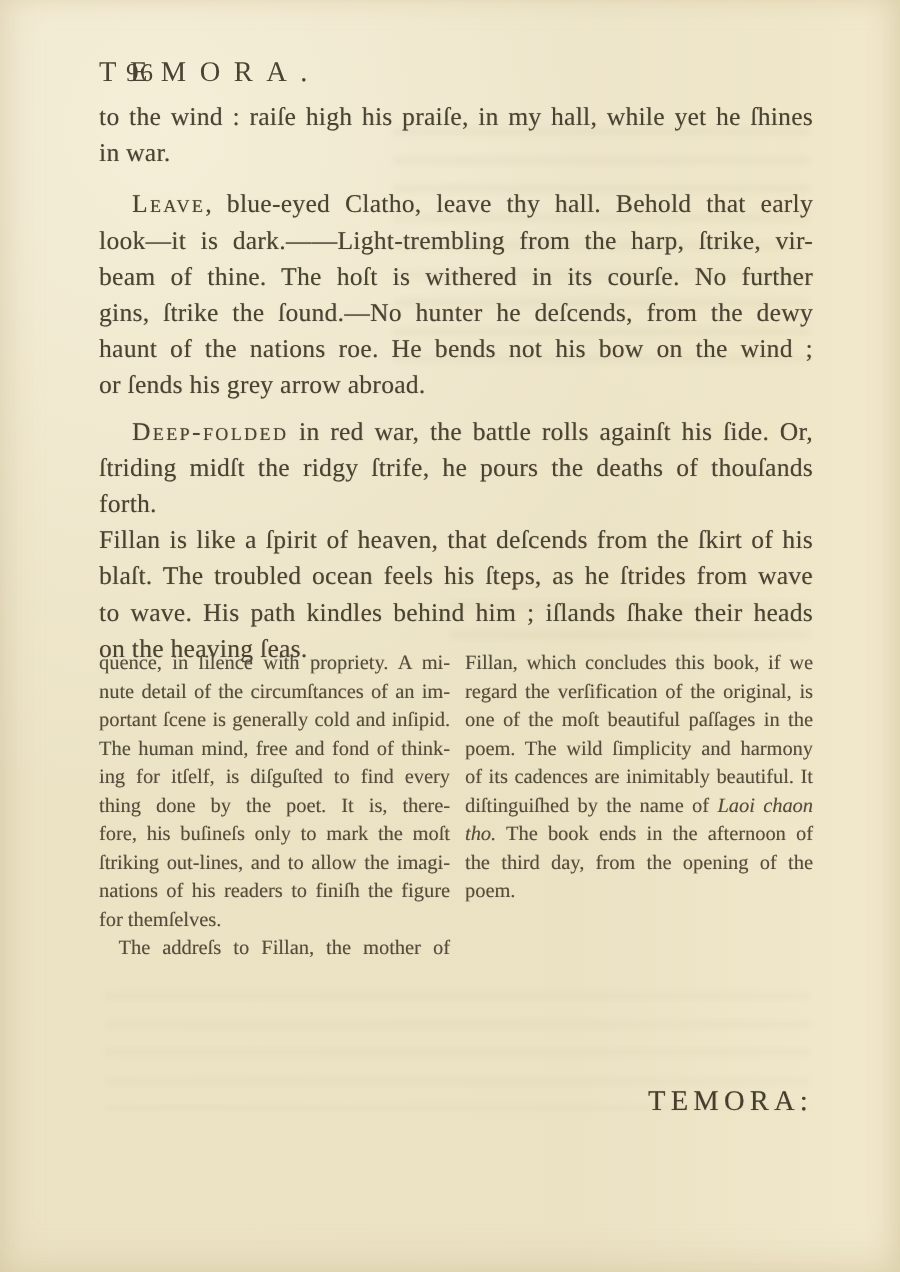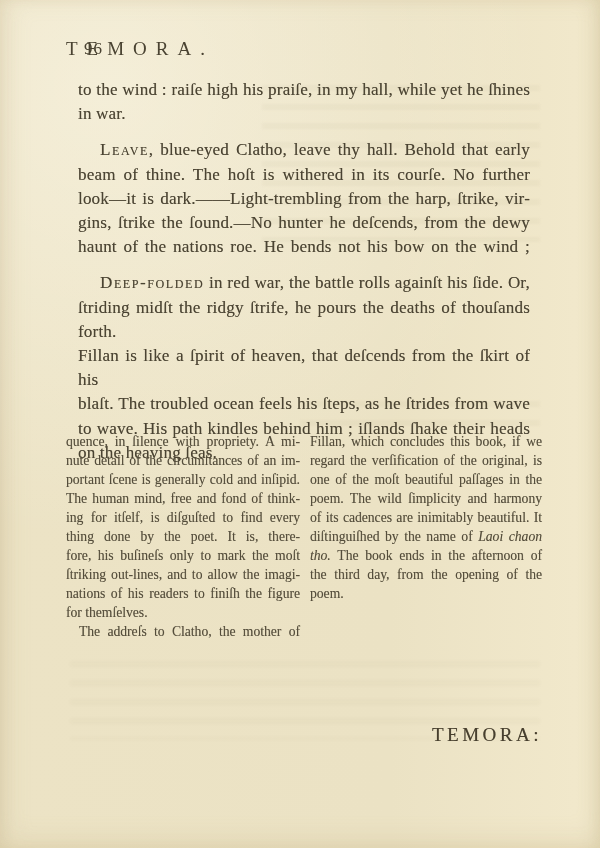--- a/index.html
+++ b/index.html
@@ -42,21 +42,21 @@
     position:absolute;left:0;right:22px;top:0;
     font-size:19px;letter-spacing:9px;
   }
 
   .maintext{
     position:absolute;top:66px;left:66px;width:476px;
     font-size:17px;line-height:24.2px;
     letter-spacing:0.2px;
     text-shadow:0.2px 0.3px 0.6px rgba(74,66,49,0.45);
   }
-  .para{margin:12px;}
+  .para{margin:0;}
   .para.p1{margin-top:10px;}
   .para.p2{margin-top:6px;}
   .tline{white-space:normal;}
   .just{text-align:justify;text-align-last:justify;}
   .ifirst{text-indent:22px;}
   .lead{font-variant:small-caps;letter-spacing:1.6px;}
 
   .footnotes{
     position:absolute;top:432px;left:66px;width:476px;
     font-size:13.6px;line-height:19px;
@@ -94,24 +94,25 @@
 
   <div class="maintext">
 
     <div class="para p0">
       <div class="tline just">to the wind : raiſe high his praiſe, in my hall, while yet he ſhines</div>
       <div class="tline">in war.</div>
     </div>
 
     <div class="para p1">
       <div class="tline just ifirst"><span class="lead">Leave</span><span>, blue-eyed Clatho, leave thy hall.  Behold that early</span></div>
+      <div class="tline just">look—it is dark.——Light-trembling from the harp, ſtrike, vir-</div>
       <div class="tline just">beam of thine.  The hoſt is withered in its courſe.  No further</div>
-      <div class="tline just">look—it is dark.——Light-trembling from the harp, ſtrike, vir-</div>
       <div class="tline just">gins, ſtrike the ſound.—No hunter he deſcends, from the dewy</div>
       <div class="tline just">haunt of the nations roe.  He bends not his bow on the wind ;</div>
+      <div class="tline">or ſends his grey arrow abroad.</div>
     </div>
 
     <div class="para p2">
       <div class="tline just ifirst"><span class="lead">Deep-folded</span><span> in red war, the battle rolls againſt his ſide.  Or,</span></div>
       <div class="tline just">ſtriding midſt the ridgy ſtrife, he pours the deaths of thouſands forth.</div>
       <div class="tline just">Fillan is like a ſpirit of heaven, that deſcends from the ſkirt of his</div>
       <div class="tline just">blaſt.  The troubled ocean feels his ſteps, as he ſtrides from wave</div>
       <div class="tline just">to wave.  His path kindles behind him ; iſlands ſhake their heads</div>
       <div class="tline">on the heaving ſeas.</div>
     </div>
@@ -124,21 +125,21 @@
       <div class="fline just">quence, in ſilence with propriety.  A mi-</div>
       <div class="fline just">nute detail of the circumſtances of an im-</div>
       <div class="fline just">portant ſcene is generally cold and inſipid.</div>
       <div class="fline just">The human mind, free and fond of think-</div>
       <div class="fline just">ing for itſelf, is diſguſted to find every</div>
       <div class="fline just">thing done by the poet.  It is, there-</div>
       <div class="fline just">fore, his buſineſs only to mark the moſt</div>
       <div class="fline just">ſtriking out-lines, and to allow the imagi-</div>
       <div class="fline just">nations of his readers to finiſh the figure</div>
       <div class="fline">for themſelves.</div>
-      <div class="fline just findent">The addreſs to Clatho, the mother of</div>
+      <div class="fline just findent">The addreſs to Fillan, the mother of</div>
     </div>
 
     <div class="fncol right">
       <div class="fline just">Fillan, which concludes this book, if we</div>
       <div class="fline just">regard the verſification of the original, is</div>
       <div class="fline just">one of the moſt beautiful paſſages in the</div>
       <div class="fline just">poem.  The wild ſimplicity and harmony</div>
       <div class="fline just">of its cadences are inimitably beautiful.  It</div>
       <div class="fline just"><span>diſtinguiſhed by the name of </span><span class="it">Laoi chaon</span></div>
       <div class="fline just"><span class="it">tho.</span><span>  The book ends in the afternoon of</span></div>

